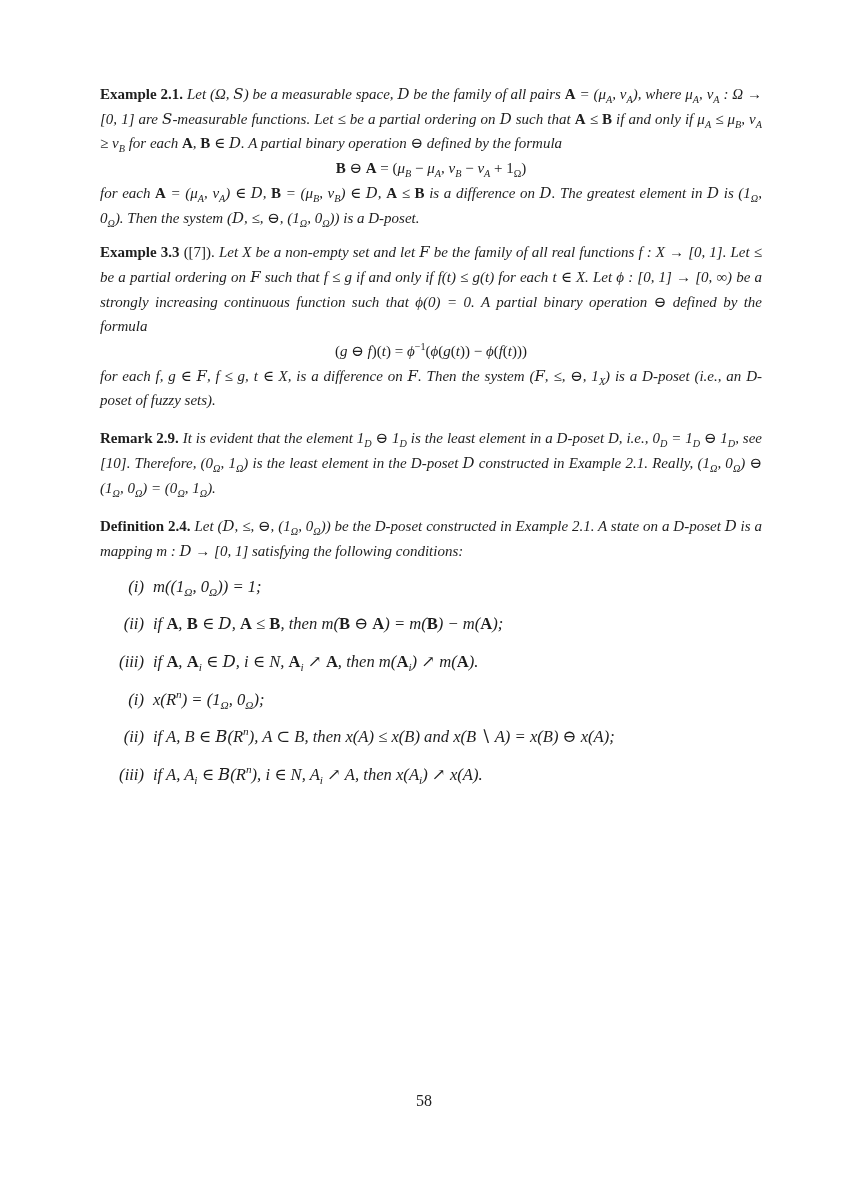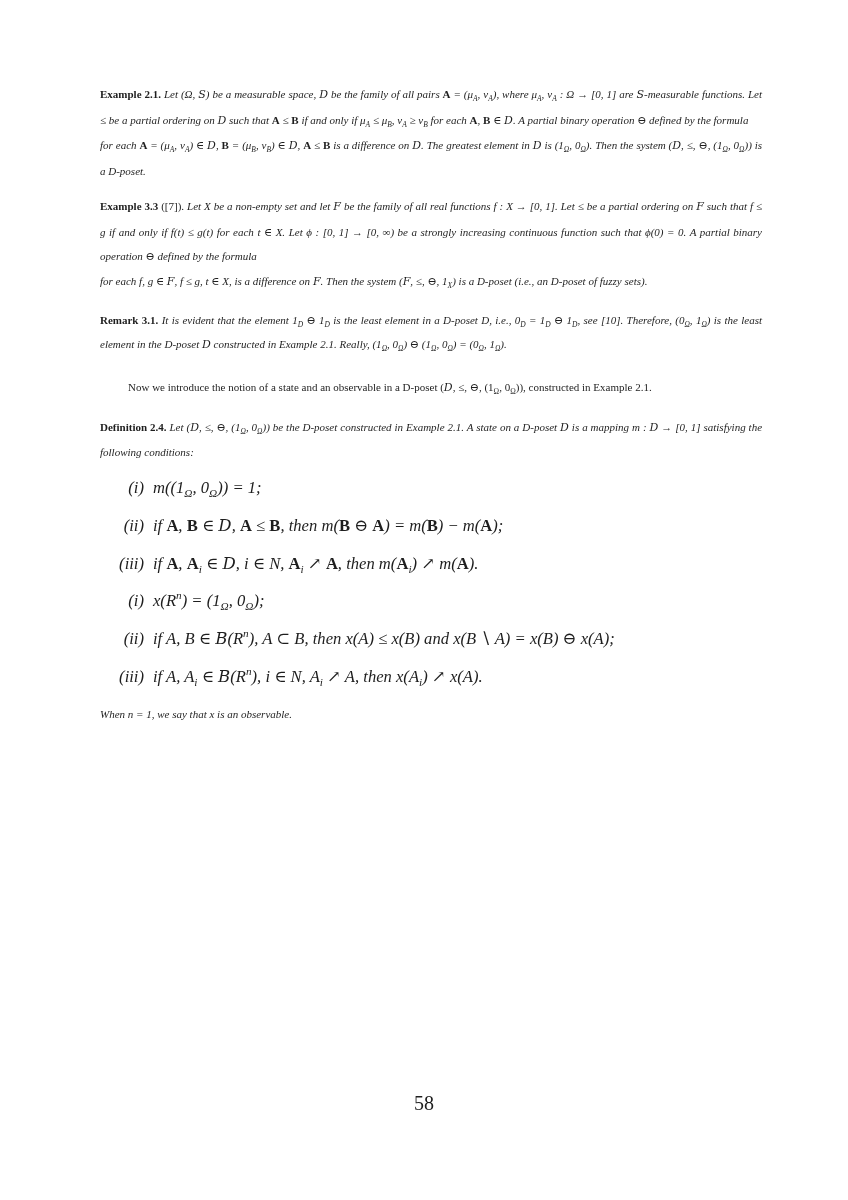--- a/index.html
+++ b/index.html
@@ -11,21 +11,21 @@
     font-family: "Liberation Serif", "DejaVu Serif", "DejaVu Sans", serif;
     color: #1e1e1e;
     overflow: hidden;
   }
   .content {
     position: absolute;
     left: 100px;
     top: 82px;
     width: 662px;
   }
-  .content p { margin: 0; font-size: 11px; line-height: 24.7px; text-align: justify; }
+  .content p { margin: 0; font-size: 15px; line-height: 24.7px; text-align: justify; }
   .para   { font-style: italic; }
   .roman  { font-style: normal; }
   .head   { font-weight: bold; font-style: normal; }
   .cal    { font-style: italic; font-family: "DejaVu Serif", serif; }
   .mbf    { font-weight: bold; font-style: normal; }
   sub, sup { font-size: 68%; line-height: 0; }
   .formula {
     margin: 9px 0;
     text-align: center !important;
     font-style: normal;
@@ -41,53 +41,54 @@
   .mt3  { margin-top: 3px  !important; }
   .indent { text-indent: 28px; }
   .cond { display: flex; margin: 0 0 13px 0; font-size: 16.6px; line-height: 24.7px; }
   .cond .marker { flex: 0 0 44px; text-align: right; padding-right: 9px; font-style: italic; }
   .cond .ctext  { font-style: italic; flex: 1; }
   .page-number {
     position: absolute;
     left: 0; right: 0;
     top: 1092px;
     text-align: center;
-    font-size: 20px;
+    font-size: 16px;
     font-style: normal;
   }
 </style>
 </head>
 <body>
 
 <div class="page">
   <div class="content">
 
     <p class="para">
       <span class="head">Example 2.1.</span>
       <span>Let (Ω, <span class="cal">S</span>) be a measurable space, <span class="cal">D</span> be the family of all pairs <span class="mbf">A</span> = (μ<sub>A</sub>, ν<sub>A</sub>), where μ<sub>A</sub>, ν<sub>A</sub> : Ω → [0, 1] are <span class="cal">S</span>-measurable functions. Let ≤ be a partial ordering on <span class="cal">D</span> such that <span class="mbf">A</span> ≤ <span class="mbf">B</span> if and only if μ<sub>A</sub> ≤ μ<sub>B</sub>, ν<sub>A</sub> ≥ ν<sub>B</sub> for each <span class="mbf">A</span>, <span class="mbf">B</span> ∈ <span class="cal">D</span>. A partial binary operation ⊖ defined by the formula</span>
     </p>
 
+    <p class="formula"><span class="mbf">B</span> ⊖ <span class="mbf">A</span> = (<i>μ<sub>B</sub></i> − <i>μ<sub>A</sub></i>, <i>ν<sub>B</sub></i> − <i>ν<sub>A</sub></i> + 1<sub>Ω</sub>)</p>
 
     <p class="para">for each <span class="mbf">A</span> = (μ<sub>A</sub>, ν<sub>A</sub>) ∈ <span class="cal">D</span>, <span class="mbf">B</span> = (μ<sub>B</sub>, ν<sub>B</sub>) ∈ <span class="cal">D</span>, <span class="mbf">A</span> ≤ <span class="mbf">B</span> is a difference on <span class="cal">D</span>. The greatest element in <span class="cal">D</span> is (1<sub>Ω</sub>, 0<sub>Ω</sub>). Then the system (<span class="cal">D</span>, ≤, ⊖, (1<sub>Ω</sub>, 0<sub>Ω</sub>)) is a D-poset.</p>
 
     <p class="para mt10">
       <span class="head">Example 3.3</span>
       <span class="roman">([7]).</span>
       <span>Let X be a non-empty set and let <span class="cal">F</span> be the family of all real functions f : X → [0, 1]. Let ≤ be a partial ordering on <span class="cal">F</span> such that f ≤ g if and only if f(t) ≤ g(t) for each t ∈ X. Let ϕ : [0, 1] → [0, ∞) be a strongly increasing continuous function such that ϕ(0) = 0. A partial binary operation ⊖ defined by the formula</span>
     </p>
 
+    <p class="formula">(<i>g</i> ⊖ <i>f</i>)(<i>t</i>) = <i>ϕ</i><sup>−1</sup>(<i>ϕ</i>(<i>g</i>(<i>t</i>)) − <i>ϕ</i>(<i>f</i>(<i>t</i>)))</p>
 
     <p class="para">for each f, g ∈ <span class="cal">F</span>, f ≤ g, t ∈ X, is a difference on <span class="cal">F</span>. Then the system (<span class="cal">F</span>, ≤, ⊖, 1<sub>X</sub>) is a D-poset (i.e., an D-poset of fuzzy sets).</p>
 
     <p class="para mt13">
-      <span class="head">Remark 3.1.</span>
+      <span class="head">Remark 2.9.</span>
       <span>It is evident that the element 1<sub>D</sub> ⊖ 1<sub>D</sub> is the least element in a D-poset D, i.e., 0<sub>D</sub> = 1<sub>D</sub> ⊖ 1<sub>D</sub>, see [10]. Therefore, (0<sub>Ω</sub>, 1<sub>Ω</sub>) is the least element in the D-poset <span class="cal">D</span> constructed in Example 2.1. Really, (1<sub>Ω</sub>, 0<sub>Ω</sub>) ⊖ (1<sub>Ω</sub>, 0<sub>Ω</sub>) = (0<sub>Ω</sub>, 1<sub>Ω</sub>).</span>
     </p>
 
-    <p class="roman mt17 indent">Now we introduce the notion of a state and an observable in a D-poset (<span class="cal">D</span>, ≤, ⊖, (1<sub>Ω</sub>, 0<sub>Ω</sub>)), constructed in Example 2.1.</p>
 
     <p class="para mt14">
       <span class="head">Definition 2.4.</span>
       <span>Let (<span class="cal">D</span>, ≤, ⊖, (1<sub>Ω</sub>, 0<sub>Ω</sub>)) be the D-poset constructed in Example 2.1. A state on a D-poset <span class="cal">D</span> is a mapping m : <span class="cal">D</span> → [0, 1] satisfying the following conditions:</span>
     </p>
 
     <div class="mt11">
       <div class="cond">
         <span class="marker">(i)</span>
         <span class="ctext">m((1<sub>Ω</sub>, 0<sub>Ω</sub>)) = 1;</span>
@@ -111,18 +112,17 @@
       <div class="cond">
         <span class="marker">(ii)</span>
         <span class="ctext">if A, B ∈ <span class="cal">B</span>(R<sup>n</sup>), A ⊂ B, then x(A) ≤ x(B) and x(B ∖ A) = x(B) ⊖ x(A);</span>
       </div>
       <div class="cond">
         <span class="marker">(iii)</span>
         <span class="ctext">if A, A<sub>i</sub> ∈ <span class="cal">B</span>(R<sup>n</sup>), i ∈ N, A<sub>i</sub> ↗ A, then x(A<sub>i</sub>) ↗ x(A).</span>
       </div>
     </div>
 
-    <p class="para mt3">When n = 1, we say that x is an observable.</p>
 
   </div>
 
   <div class="page-number">58</div>
 </div>
 
 </body></html>

